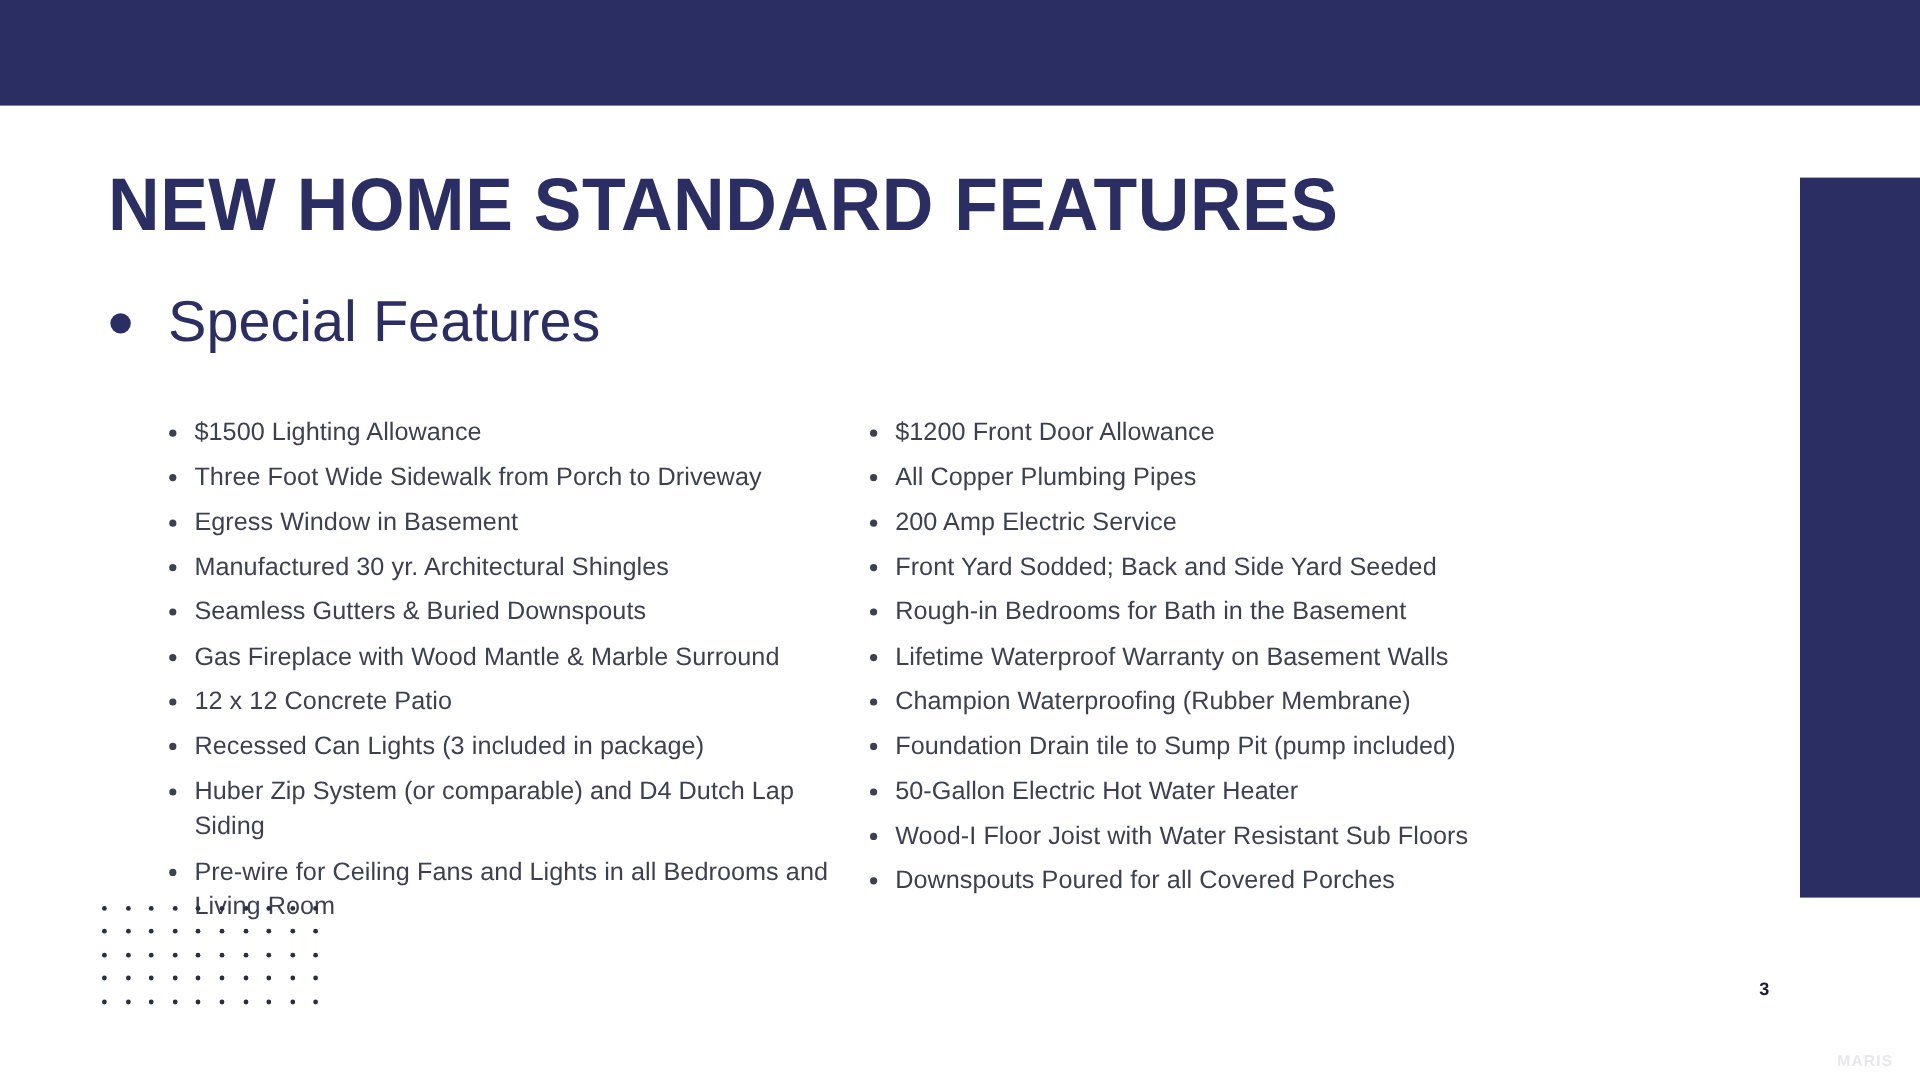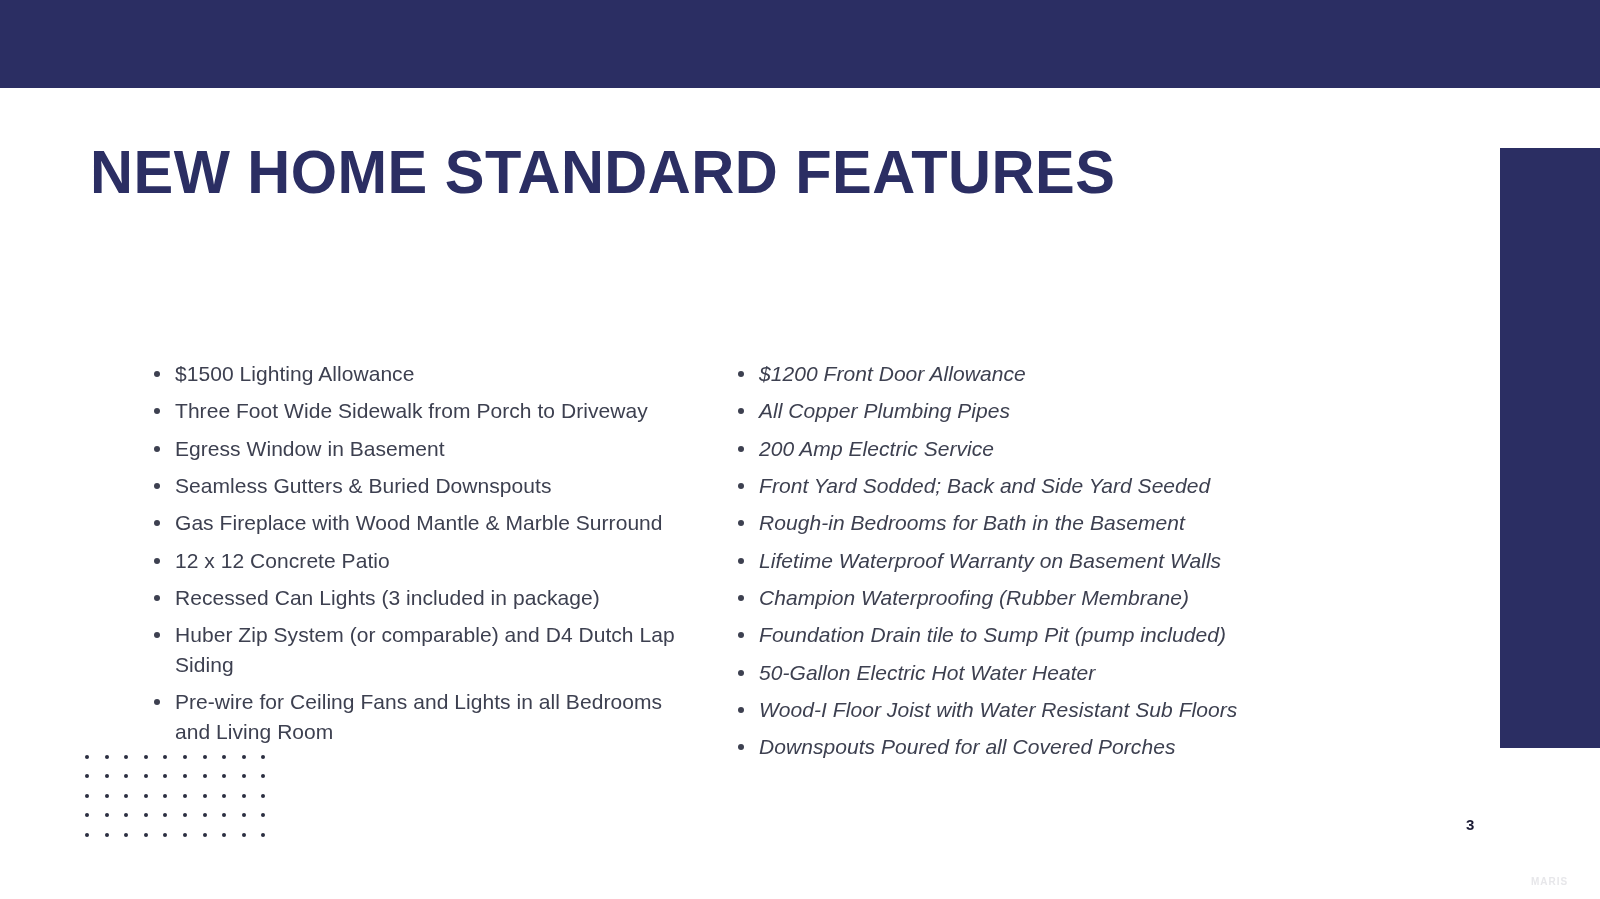--- a/index.html
+++ b/index.html
@@ -86,25 +86,24 @@
     box-sizing: border-box;
   }
   .col-left {
     width: 720px;
     padding-left: 136px;
     padding-right: 10px;
   }
   .col-right {
     width: 640px;
     padding-left: 0px;
-    font-style: italic;
   }
   ul.feature-list {
     list-style: none;
-    margin: 15px;
+    margin: 2px;
     padding: 0;
   }
   ul.feature-list li {
     position: relative;
     padding-left: 24px;
     margin: 0 0 7.5px 0;
     font-size: 21px;
     line-height: 1.42;
     color: #3d4050;
     letter-spacing: 0.05px;
@@ -142,44 +141,49 @@
     top: 816px;
     font-size: 15px;
     font-weight: 700;
     color: #1b1b35;
   }
   
   .watermark {
     position: absolute;
     left: 1531px;
     top: 876px;
-    font-size: 10px;
+    font-size: 13px;
     letter-spacing: 1px;
     color: #e7e7ea;
     font-weight: 700;
   }
 </style>
 </head>
 <body>
 
 <div class="slide">
 
   <div class="top-banner"></div>
 
   <div class="right-accent"></div>
 
   <div class="page-title">NEW HOME STANDARD FEATURES</div>
 
+  <div class="section-head">
+    <span class="dot"></span>
+    <span class="label">Special Features</span>
+  </div>
 
   <div class="columns">
     <div class="col col-left">
       <ul class="feature-list" id="list-left">
           <li>$1500 Lighting Allowance</li>
           <li>Three Foot Wide Sidewalk from Porch to Driveway</li>
           <li>Egress Window in Basement</li>
+          <li>Manufactured 30 yr. Architectural Shingles</li>
           <li>Seamless Gutters &amp; Buried Downspouts</li>
           <li>Gas Fireplace with Wood Mantle &amp; Marble Surround</li>
           <li>12 x 12 Concrete Patio</li>
           <li>Recessed Can Lights (3 included in package)</li>
           <li>Huber Zip System (or comparable) and D4 Dutch Lap Siding</li>
           <li>Pre-wire for Ceiling Fans and Lights in all Bedrooms and Living Room</li>
         </ul>
     </div>
     <div class="col col-right">
       <ul class="feature-list" id="list-right">

